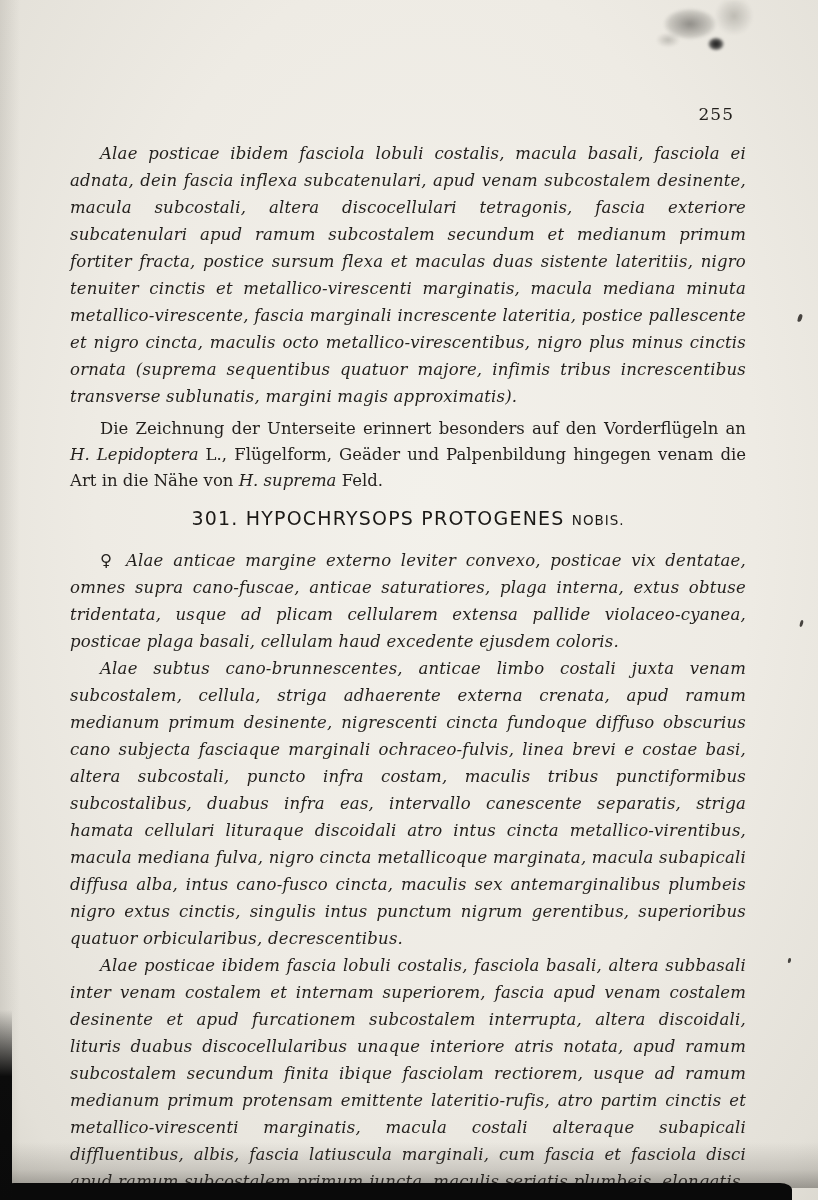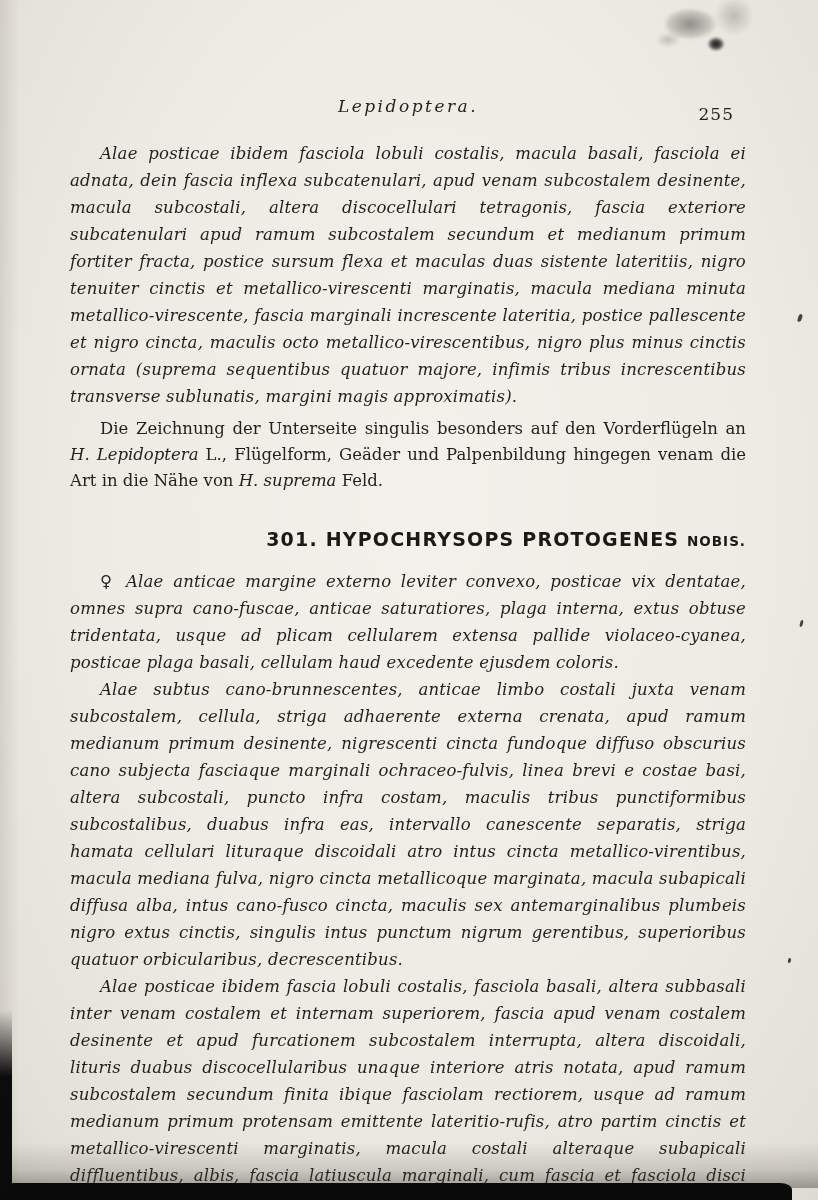--- a/index.html
+++ b/index.html
@@ -64,24 +64,24 @@
   }
   .german {
     margin: 6px 0 0 0;
     font-size: 16.5px;
     line-height: 26px;
     text-align: justify;
     text-indent: 30px;
   }
   .german .it { font-style: italic; }
   .species-heading {
-    margin: 34px 0 18px 0;
-    text-align: right;
+    margin: 13px 0 18px 0;
+    text-align: center;
     font-family: "DejaVu Sans", sans-serif;
-    font-weight: bold;
+    font-weight: normal;
     font-size: 19px;
     letter-spacing: 1.2px;
     color: #1b1916;
   }
   .species-heading .suffix {
     font-size: 13.5px;
     letter-spacing: 1px;
   }
   
   .artifact { position: absolute; pointer-events: none; }
@@ -123,28 +123,27 @@
 
   <div class="artifact left-edge-shade"></div>
   <div class="artifact smudge-top-right"></div>
   <div class="artifact speck speck-1"></div>
   <div class="artifact speck speck-2"></div>
   <div class="artifact speck speck-3"></div>
 
   <div class="content">
 
     <div class="page-header">
-      <span class="running-title">Lepidoptera.</span>
       <span class="page-number">255</span>
     </div>
 
     <p class="latin">Alae posticae ibidem fasciola lobuli costalis, macula basali, fasciola ei adnata, dein fascia inflexa subcatenulari, apud venam subcostalem desinente, macula subcostali, altera discocellulari tetragonis, fascia exteriore subcatenulari apud ramum subcostalem secundum et medianum primum fortiter fracta, postice sursum flexa et maculas duas sistente lateritiis, nigro tenuiter cinctis et metallico-virescenti marginatis, macula mediana minuta metallico-virescente, fascia marginali increscente lateritia, postice pallescente et nigro cincta, maculis octo metallico-virescentibus, nigro plus minus cinctis ornata (suprema sequentibus quatuor majore, infimis tribus increscentibus transverse sublunatis, margini magis approximatis).</p>
 
 
-    <p class="german"><span>Die Zeichnung der Unterseite singulis besonders auf den Vorderflügeln an </span><span class="it">H. Lepidoptera</span><span> L., Flügelform, Geäder und Palpenbildung hingegen venam die Art in die Nähe von </span><span class="it">H. suprema</span><span> Feld.</span></p>
+    <p class="german"><span>Die Zeichnung der Unterseite erinnert besonders auf den Vorderflügeln an </span><span class="it">H. Lepidoptera</span><span> L., Flügelform, Geäder und Palpenbildung hingegen venam die Art in die Nähe von </span><span class="it">H. suprema</span><span> Feld.</span></p>
 
     <h2 class="species-heading"><span>301.</span><span> HYPOCHRYSOPS PROTOGENES </span><span class="suffix">NOBIS.</span></h2>
 
     <p class="latin">♀ Alae anticae margine externo leviter convexo, posticae vix dentatae, omnes supra cano-fuscae, anticae saturatiores, plaga interna, extus obtuse tridentata, usque ad plicam cellularem extensa pallide violaceo-cyanea, posticae plaga basali, cellulam haud excedente ejusdem coloris.</p>
     <p class="latin">Alae subtus cano-brunnescentes, anticae limbo costali juxta venam subcostalem, cellula, striga adhaerente externa crenata, apud ramum medianum primum desinente, nigrescenti cincta fundoque diffuso obscurius cano subjecta fasciaque marginali ochraceo-fulvis, linea brevi e costae basi, altera subcostali, puncto infra costam, maculis tribus punctiformibus subcostalibus, duabus infra eas, intervallo canescente separatis, striga hamata cellulari lituraque discoidali atro intus cincta metallico-virentibus, macula mediana fulva, nigro cincta metallicoque marginata, macula subapicali diffusa alba, intus cano-fusco cincta, maculis sex antemarginalibus plumbeis nigro extus cinctis, singulis intus punctum nigrum gerentibus, superioribus quatuor orbicularibus, decrescentibus.</p>
     <p class="latin">Alae posticae ibidem fascia lobuli costalis, fasciola basali, altera subbasali inter venam costalem et internam superiorem, fascia apud venam costalem desinente et apud furcationem subcostalem interrupta, altera discoidali, lituris duabus discocellularibus unaque interiore atris notata, apud ramum subcostalem secundum finita ibique fasciolam rectiorem, usque ad ramum medianum primum protensam emittente lateritio-rufis, atro partim cinctis et metallico-virescenti marginatis, macula costali alteraque subapicali diffluentibus, albis, fascia latiuscula marginali, cum fascia et fasciola disci apud ramum subcostalem primum juncta, maculis seriatis plumbeis, elongatis, nigro</p>
 
   </div>
 
   <div class="artifact bottom-shadow"></div>

